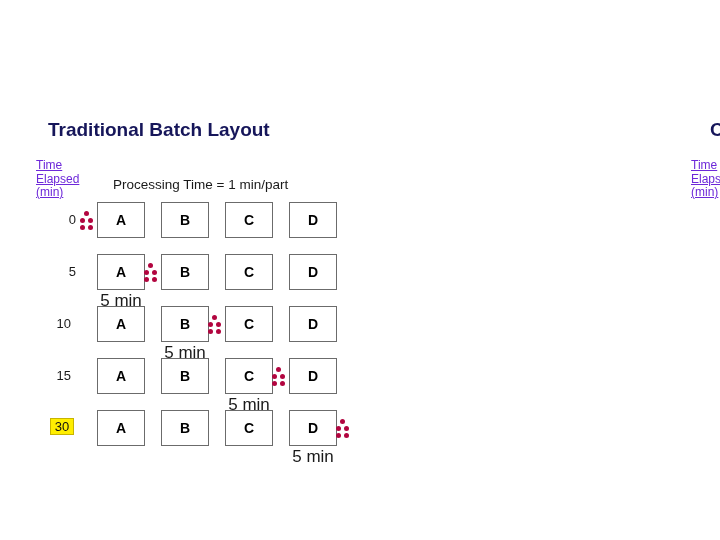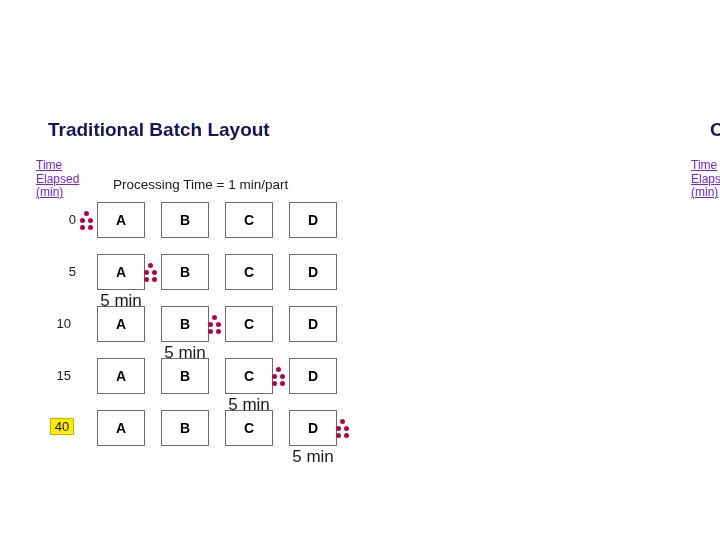--- a/index.html
+++ b/index.html
@@ -193,21 +193,21 @@
         <div class="dot" style="left:2px;top:16px;"></div>
         <div class="dot" style="left:10px;top:16px;"></div>
         <div class="dot" style="left:2px;top:23px;"></div>
         <div class="dot" style="left:10px;top:23px;"></div>
       </div>
       <div class="station" style="left:289px;">D</div>
       <div class="minlab" style="left:225px;top:39px;width:48px;">5 min</div>
     </div>
 
     <div class="row" style="left:0;top:392px;width:360px;">
-      <div class="tick hl" style="left:50px;top:10px;">40</div>
+      <div class="tick hl" style="left:50px;top:10px;">30</div>
       <div class="station" style="left:97px;">A</div>
       <div class="station" style="left:161px;">B</div>
       <div class="station" style="left:225px;">C</div>
       <div class="station" style="left:289px;">D</div>
       <div class="dots" style="left:334px;">
         <div class="dot" style="left:6px;top:9px;"></div>
         <div class="dot" style="left:2px;top:16px;"></div>
         <div class="dot" style="left:10px;top:16px;"></div>
         <div class="dot" style="left:2px;top:23px;"></div>
         <div class="dot" style="left:10px;top:23px;"></div>

